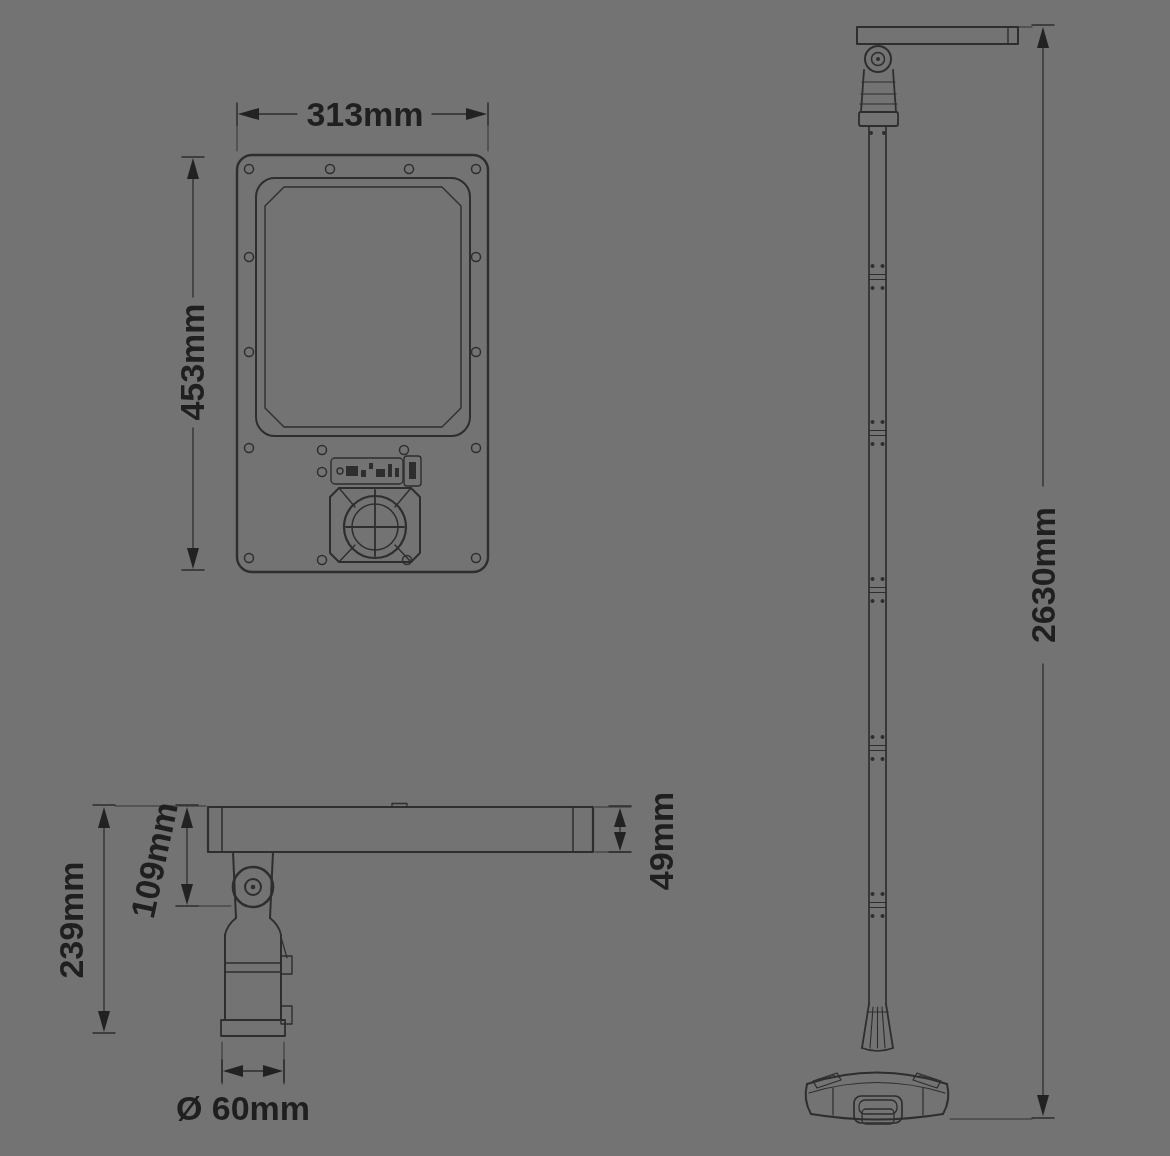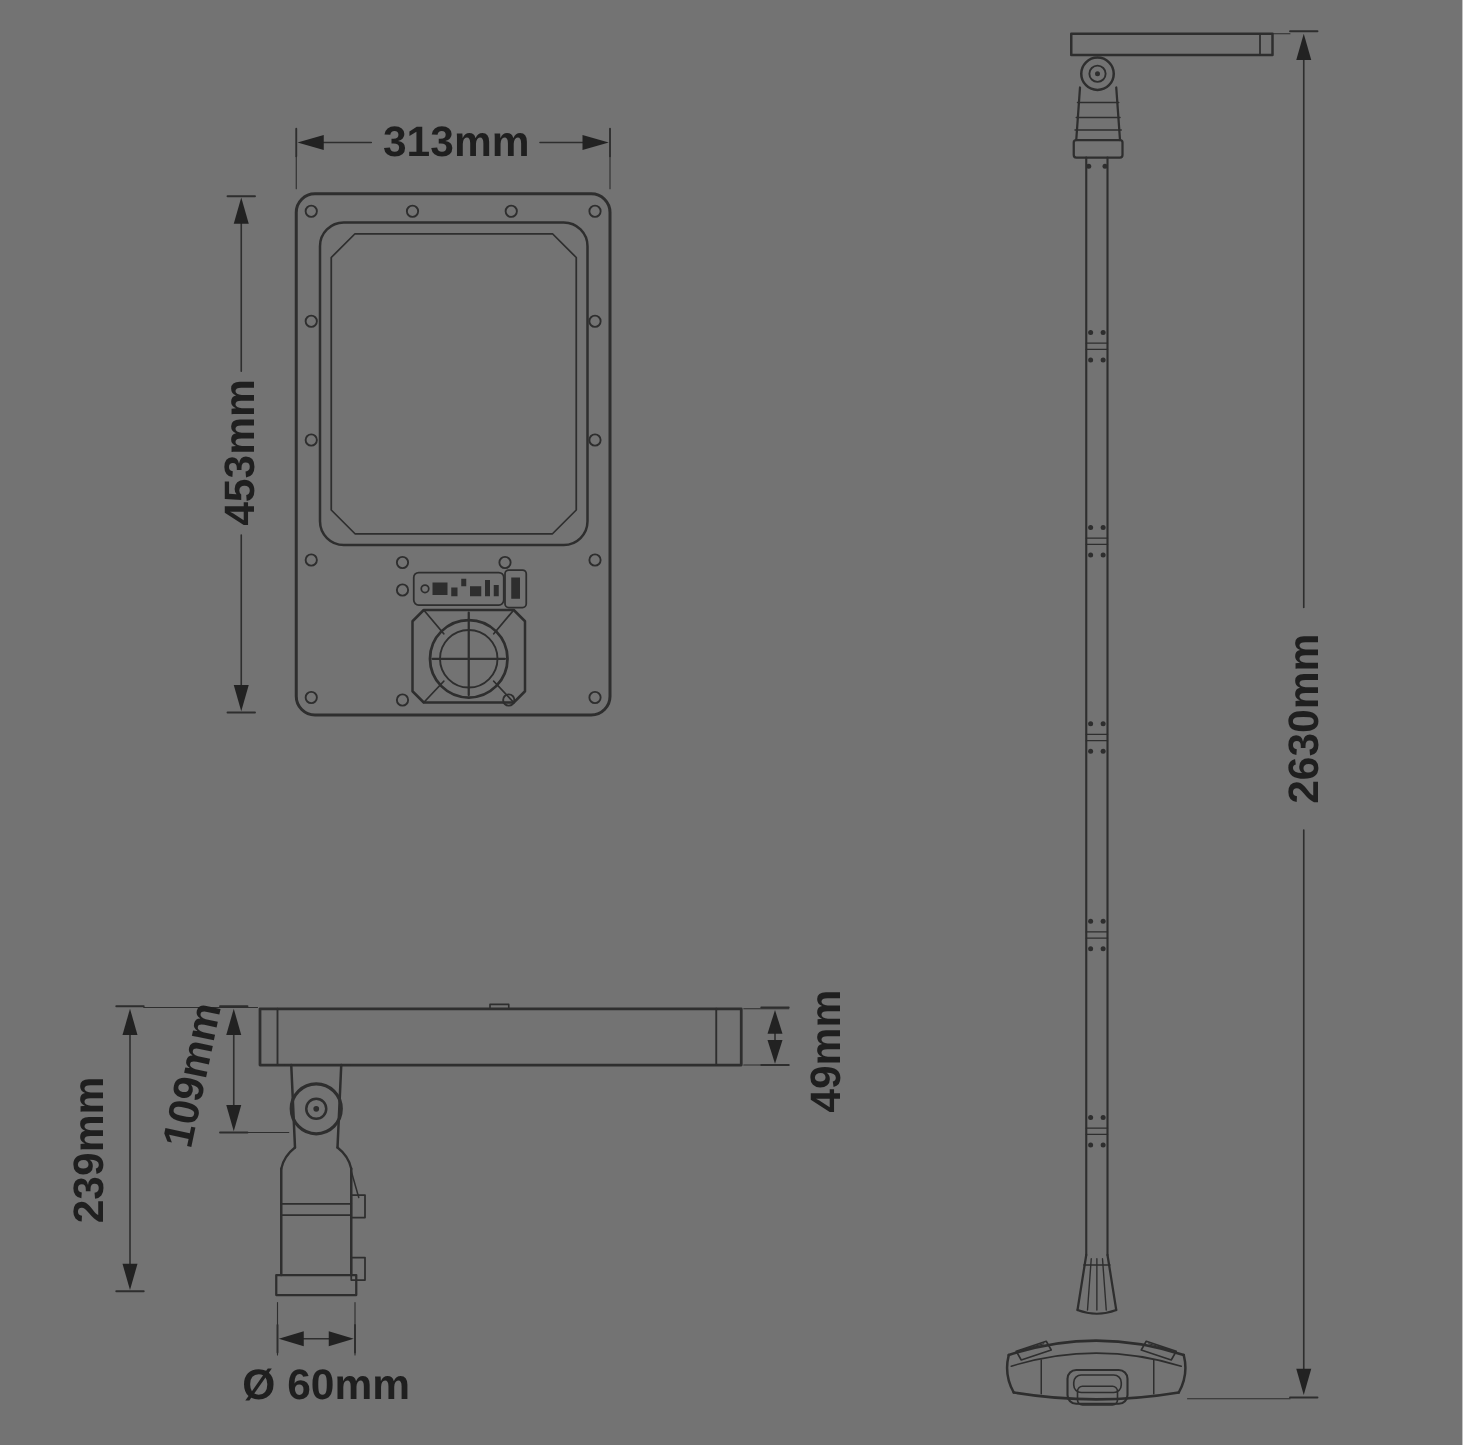--- a/index.html
+++ b/index.html
@@ -251,17 +251,17 @@
 <div class="dim-label" style="left:280px;top:94px;">313mm</div>
 
 <div class="dim-label rot" style="left:107px;top:342px;">453mm</div>
 
 <div class="dim-label rot" style="left:-14px;top:900px;">239mm</div>
 
 <div class="dim-label rot-tilt" style="left:69px;top:840px;">109mm</div>
 
 <div class="dim-label rot" style="left:576px;top:821px;">49mm</div>
 
-<div class="dim-label" style="left:158px;top:1088px;text-align:right;">Ø 60mm</div>
+<div class="dim-label" style="left:158px;top:1088px;">Ø 60mm</div>
 
 <div class="dim-label rot" style="left:958px;top:555px;">2630mm</div>
 
 </div>
 
 </body></html>

